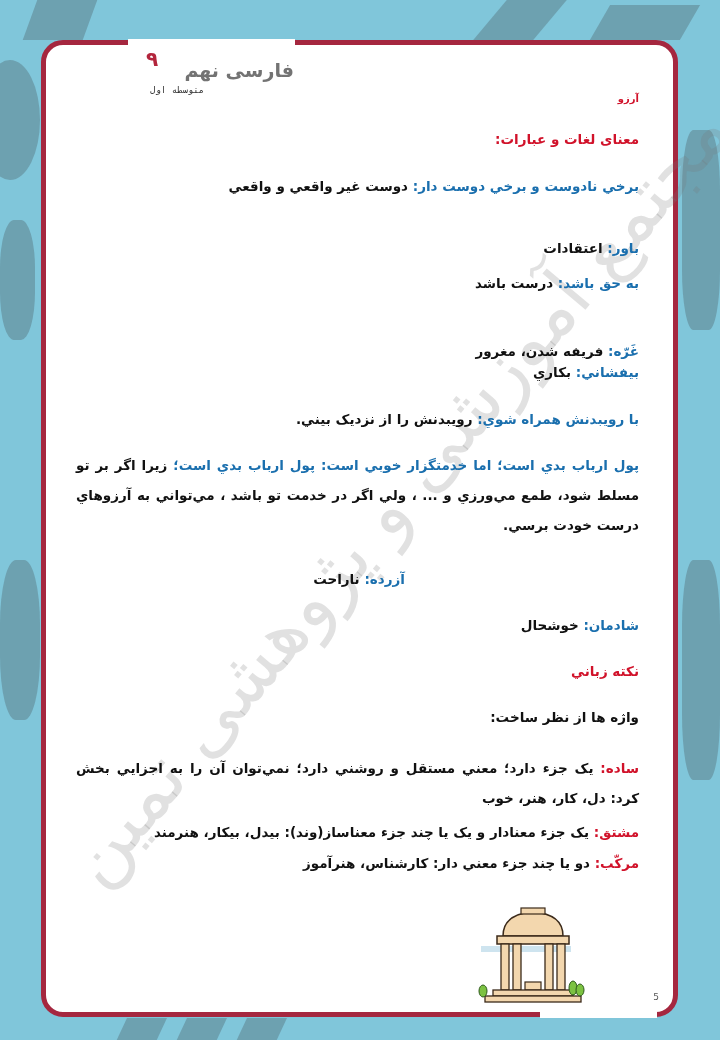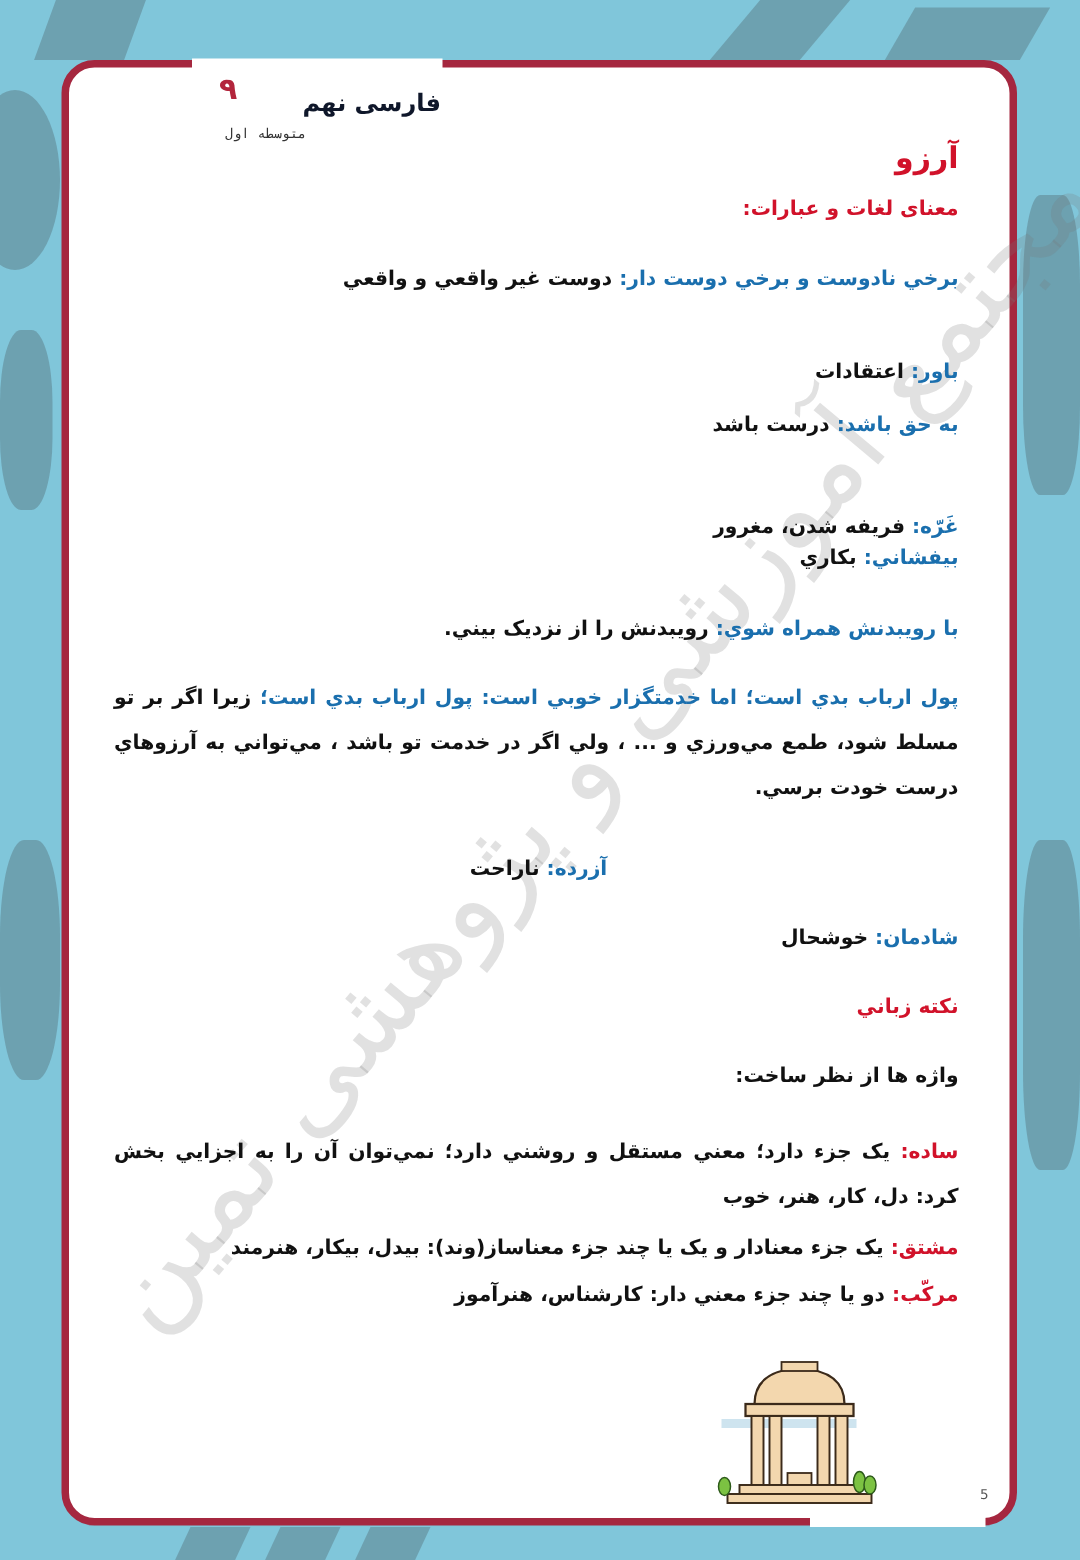--- a/index.html
+++ b/index.html
@@ -11,21 +11,21 @@
   .bg-shape { position: absolute; background: #6a9aa8; opacity: 0.85; }
   .page {
     position: absolute; left: 41px; top: 40px; width: 637px; height: 977px;
     background: #ffffff;
     border: 5px solid #a5273f; border-radius: 22px;
     box-sizing: border-box;
   }
   .top-gap { position: absolute; left: 82px; top: -6px; width: 167px; height: 8px; background: #fff; }
   .bottom-gap { position: absolute; left: 494px; bottom: -6px; width: 117px; height: 8px; background: #fff; }
   .logo { position: absolute; left: 88px; top: 6px; width: 160px; height: 50px; }
-  .logo-title { position: absolute; right: 0; top: 8px; font-size: 16px; font-weight: bold; color: #0f172a; direction: rtl; letter-spacing: 1px; }
+  .logo-title { position: absolute; right: 0; top: 8px; font-size: 19px; font-weight: bold; color: #737373; direction: rtl; letter-spacing: 1px; }
   .logo-sub { position: absolute; left: 16px; top: 34px; font-size: 9px; color: #333; direction: rtl; font-family: Liberation Mono, monospace; }
   .logo-num { position: absolute; left: 12px; top: -4px; font-size: 20px; font-weight: bold; color: #b3253c; }
   .content {
     position: absolute; right: 34px; top: 48px; width: 560px;
     direction: rtl; text-align: right;
     font-size: 13.5px; color: #111; font-weight: bold;
   }
   .line { position: absolute; right: 0; width: 560px; white-space: nowrap; }
   .red { color: #d1122a; }
   .blue { color: #1a6fae; }
@@ -61,21 +61,21 @@
 
   <div class="logo">
     <span class="logo-num">۹</span>
     <span class="logo-title">فارسی نهم</span>
     <span class="logo-sub">متوسطه اول</span>
   </div>
 
   <div class="watermark">مجتمع آموزشی و پژوهشی تمین</div>
 
   <div class="content">
-    <div class="line red" style="top:0;font-size:20px;">آرزو</div>
+    <div class="line red" style="top:0;font-size:10px;">آرزو</div>
     <div class="line red" style="top:38px;">معنای لغات و عبارات:</div>
 
     <div class="line" style="top:85px;">
       <span class="blue">برخي نادوست و برخي دوست دار:</span><span> دوست غير واقعي و واقعي</span>
     </div>
     <div class="line" style="top:131px;margin-top:16px;">
       <span class="blue">باور:</span><span> اعتقادات</span>
     </div>
     <div class="line" style="top:182px;text-align:right;">
       <span class="blue">به حق باشد:</span><span> درست باشد</span>

